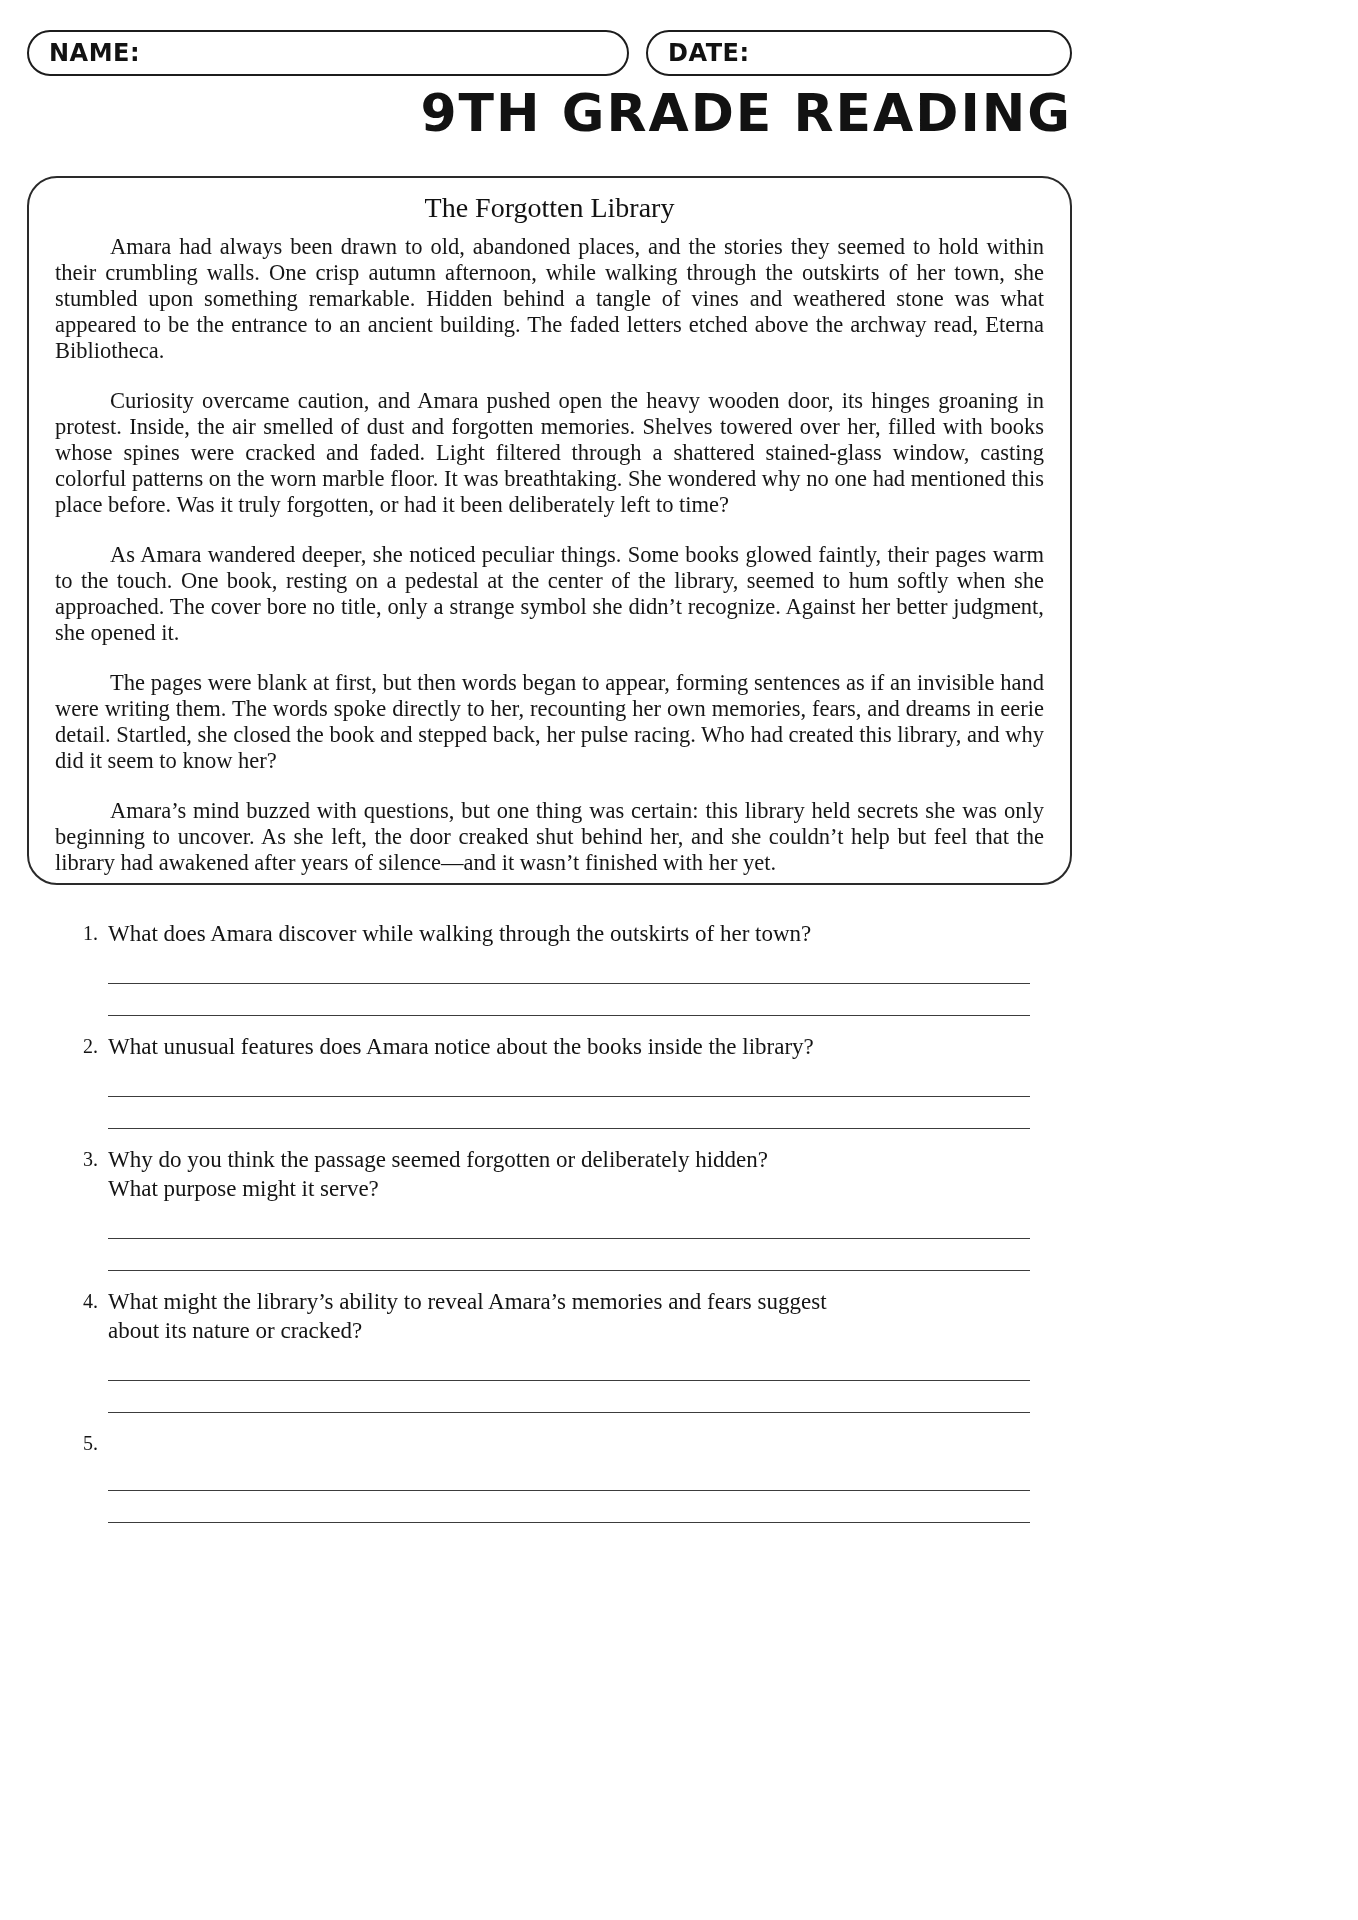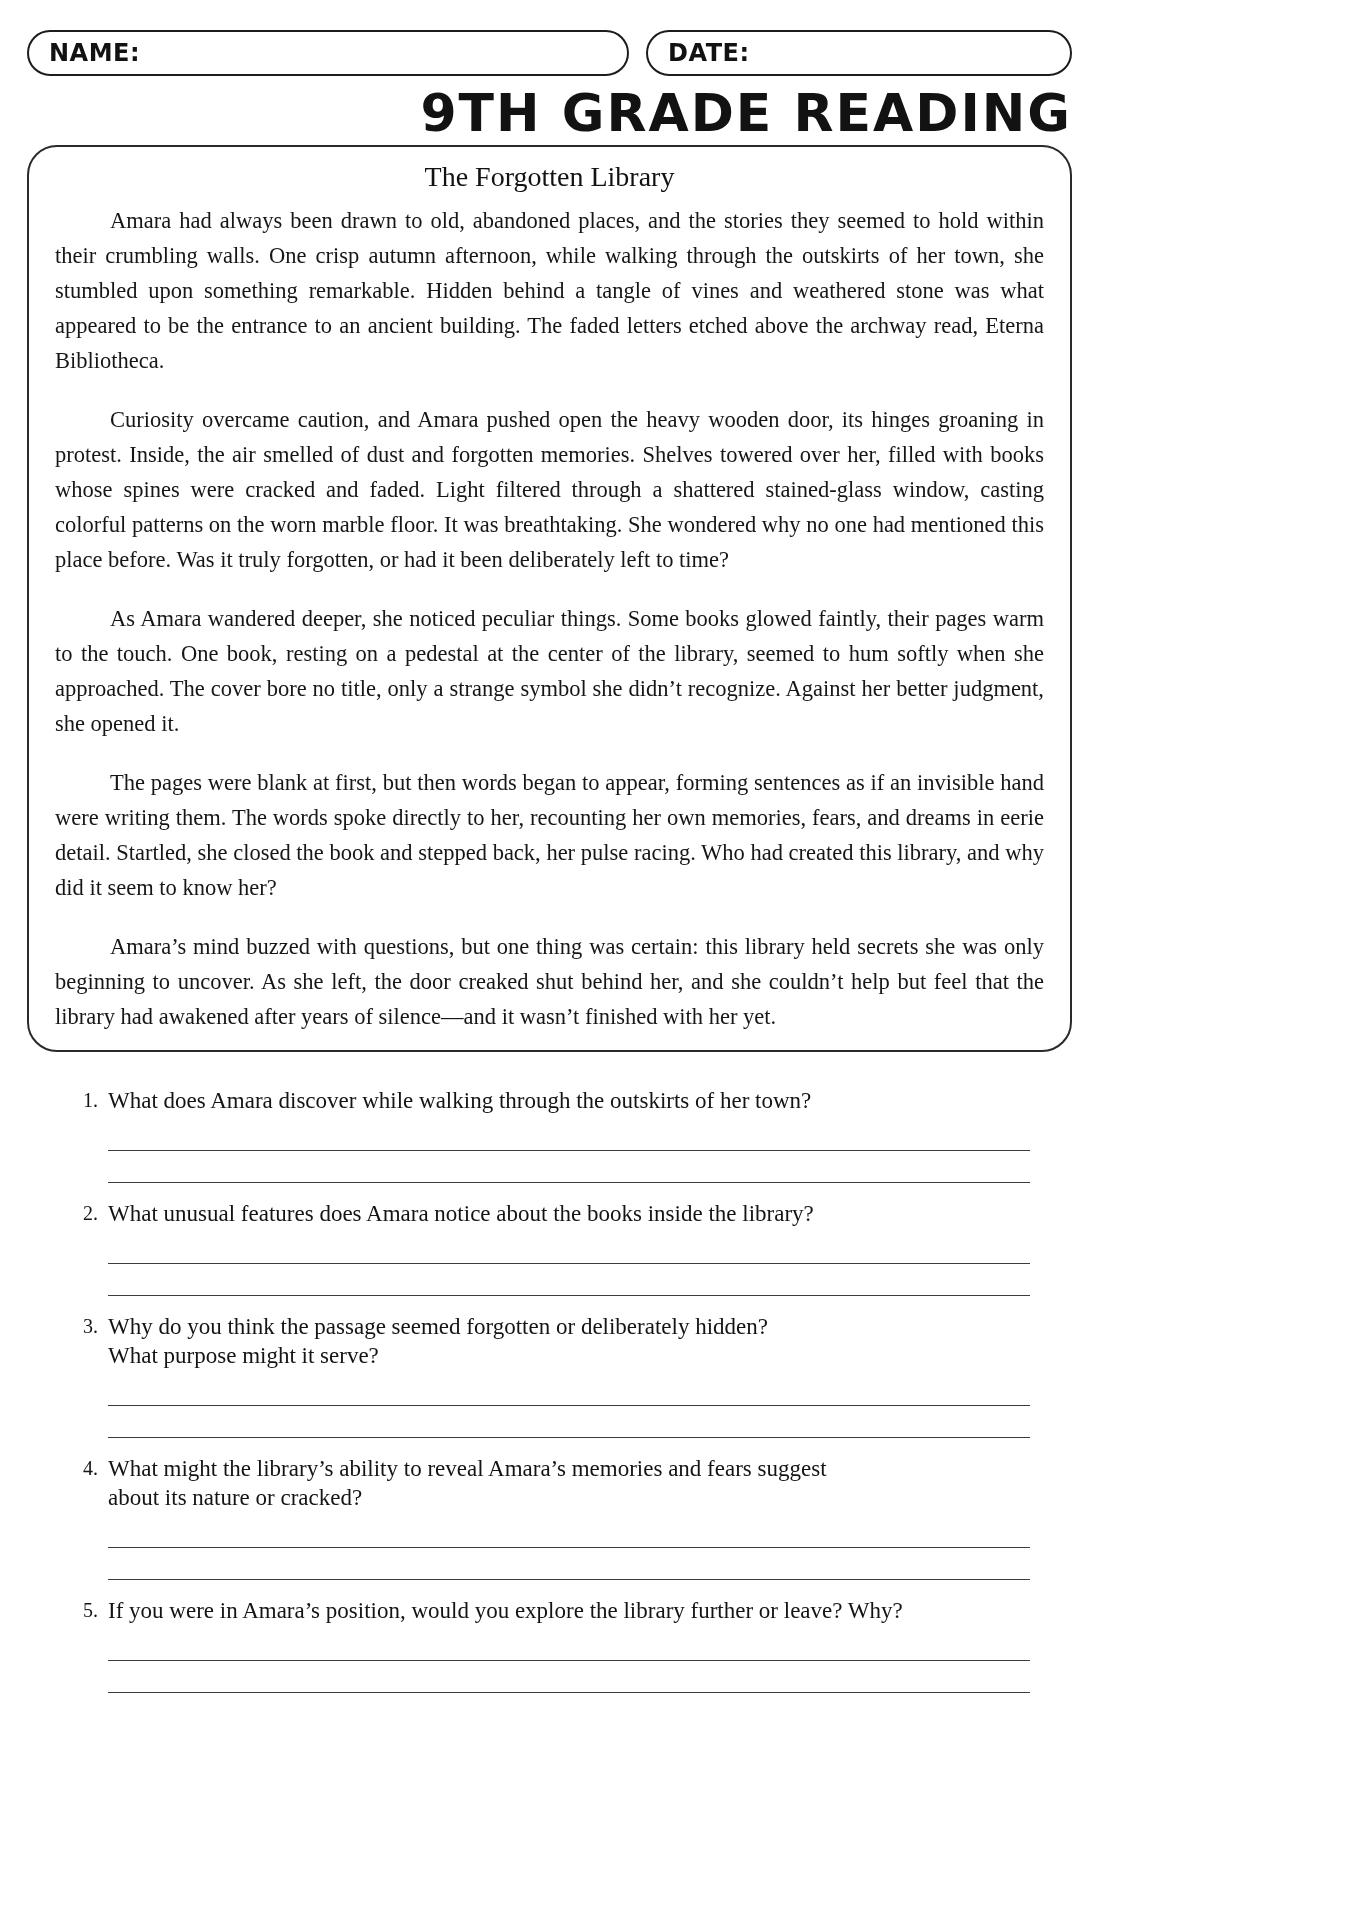--- a/index.html
+++ b/index.html
@@ -59,35 +59,35 @@
   }
   .subtitle {
     margin-top: 6px;
     text-align: center;
     font-size: 27px;
     color: #141414;
   }
 
   
   .passage {
-    margin-top: 4px;
+    margin-top: 35px;
     border: 2.5px solid #2a2a2a;
     border-radius: 30px;
-    padding: 12px 26px 12px 26px;
+    padding: 12px 26px 3px 26px;
     box-sizing: border-box;
   }
   .passage-title {
     text-align: center;
     font-size: 28px;
     margin: 2px 0 10px 0;
     color: #121212;
   }
   .para {
     font-size: 22.5px;
-    line-height: 35px;
+    line-height: 26px;
     text-align: justify;
     text-indent: 55px;
     margin: 0 0 24px 0;
     color: #161616;
   }
   .para:last-child { margin-bottom: 4px; }
 
   
   .questions {
     margin-top: 34px;
@@ -196,24 +196,20 @@
         </div>
         <div class="answer-lines">
           <div class="answer-line"></div>
           <div class="answer-line"></div>
         </div>
       </div>
 
       <div class="question">
         <div class="q-row">
           <span class="q-num">5.</span>
-          <div class="q-text">
-            <span class="q-line">If you were in Amara’s position, would you explore the library further or leave? Why?</span>
-            <span class="q-line"></span>
-          </div>
         </div>
         <div class="answer-lines">
           <div class="answer-line"></div>
           <div class="answer-line"></div>
         </div>
       </div>
 
     </div>
   </div>
 </div>

